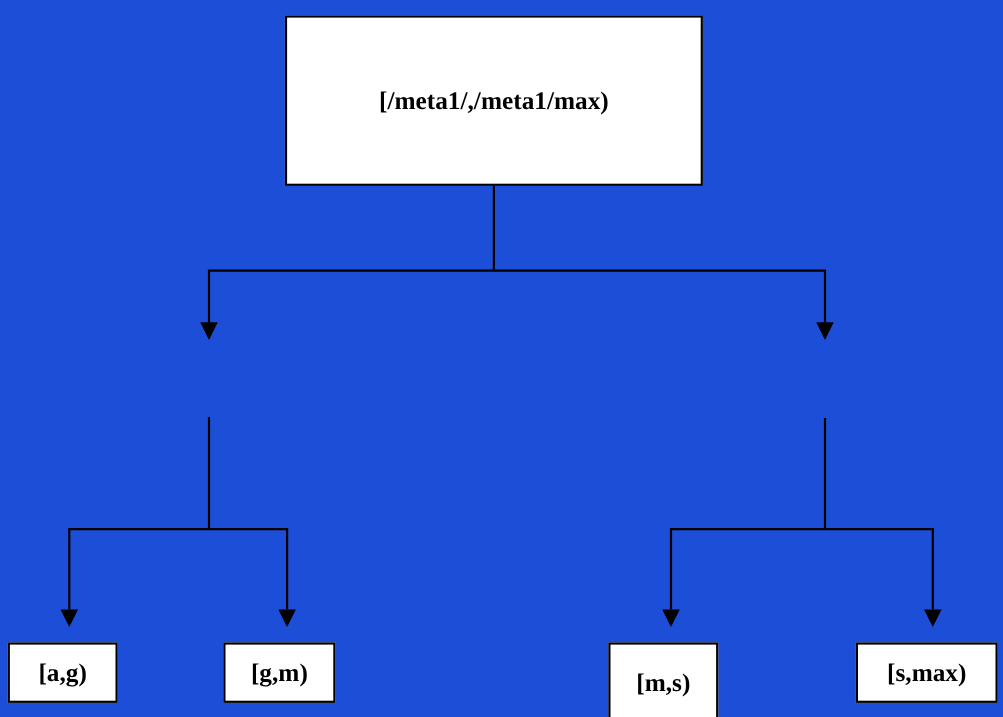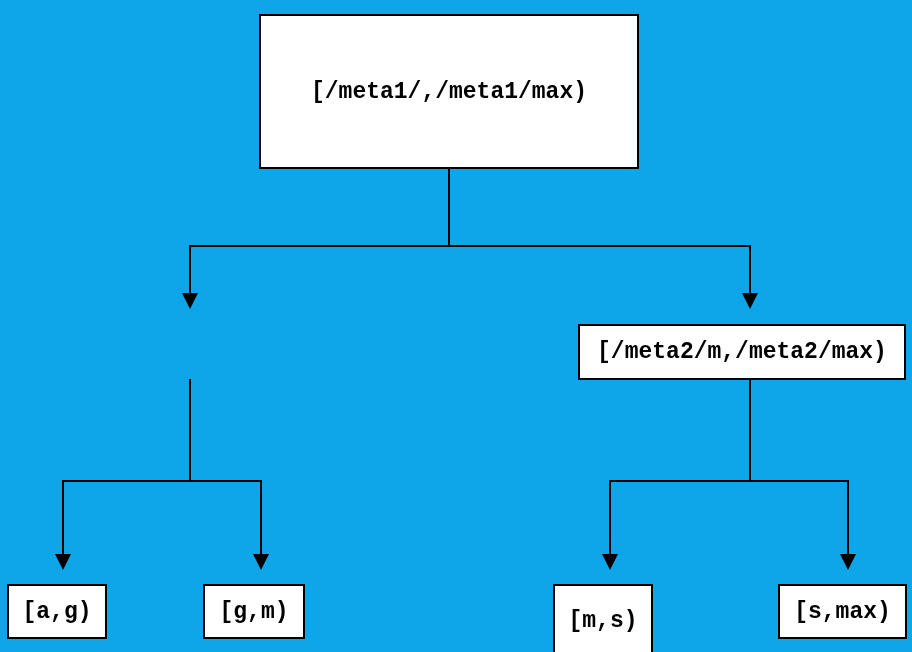--- a/index.html
+++ b/index.html
@@ -4,23 +4,23 @@
 <style>
   html, body {
     margin: 0;
     padding: 0;
     background: #ffffff;
   }
   .stage {
     position: relative;
     width: 912px;
     height: 652px;
-    background: #0ea5e9;
+    background: #1d4ed8;
     overflow: hidden;
-    font-family: Liberation Mono, monospace;
+    font-family: Liberation Serif, serif;
   }
   .edges {
     position: absolute;
     left: 0;
     top: 0;
     width: 912px;
     height: 652px;
     pointer-events: none;
   }
   .edges path {
@@ -69,21 +69,20 @@
     <polygon points="253,554 269,554 261,570"></polygon>
 
     <path d="M750 380 V481 M609 481 H849 M610 481 V554 M848 481 V554"></path>
     <polygon points="602,554 618,554 610,570"></polygon>
     <polygon points="840,554 856,554 848,570"></polygon>
   </svg>
 
   <div class="node n-root">[/meta1/,/meta1/max)</div>
 
 
-  <div class="node n-right">[/meta2/m,/meta2/max)</div>
 
   <div class="node n-ag">[a,g)</div>
 
   <div class="node n-gm">[g,m)</div>
 
   <div class="node n-ms">[m,s)</div>
 
   <div class="node n-smax">[s,max)</div>
 
 </div>

